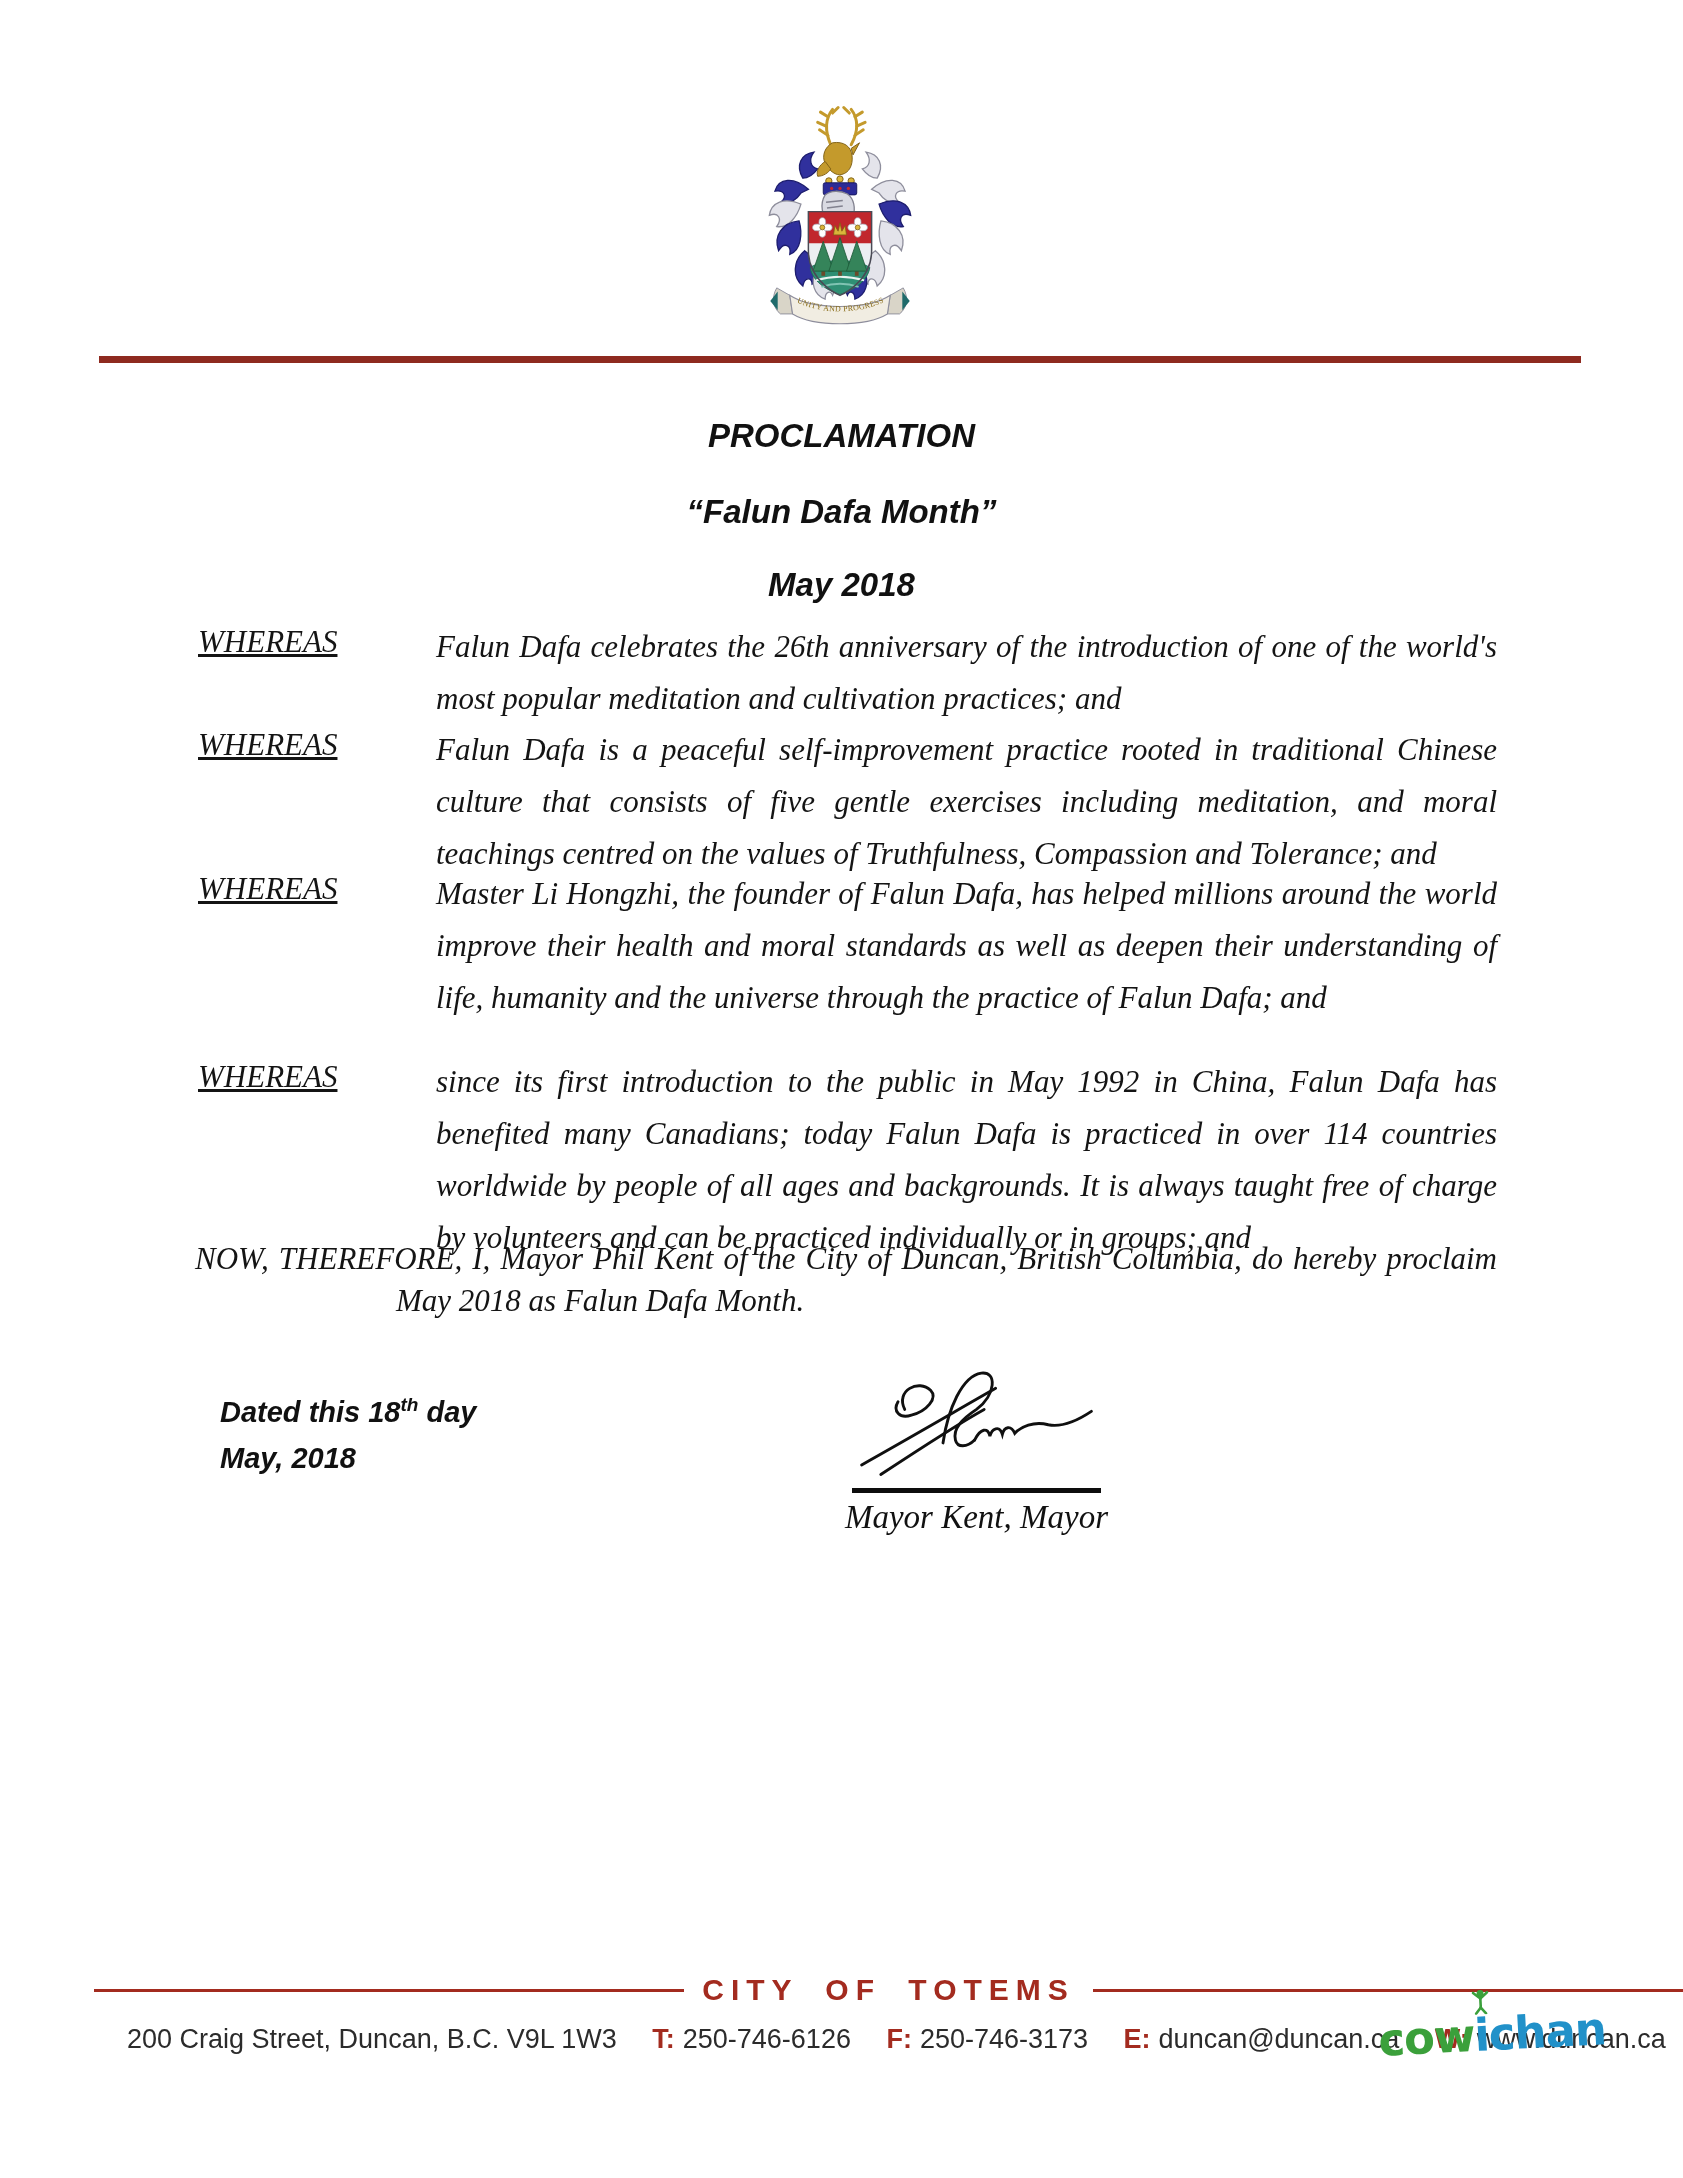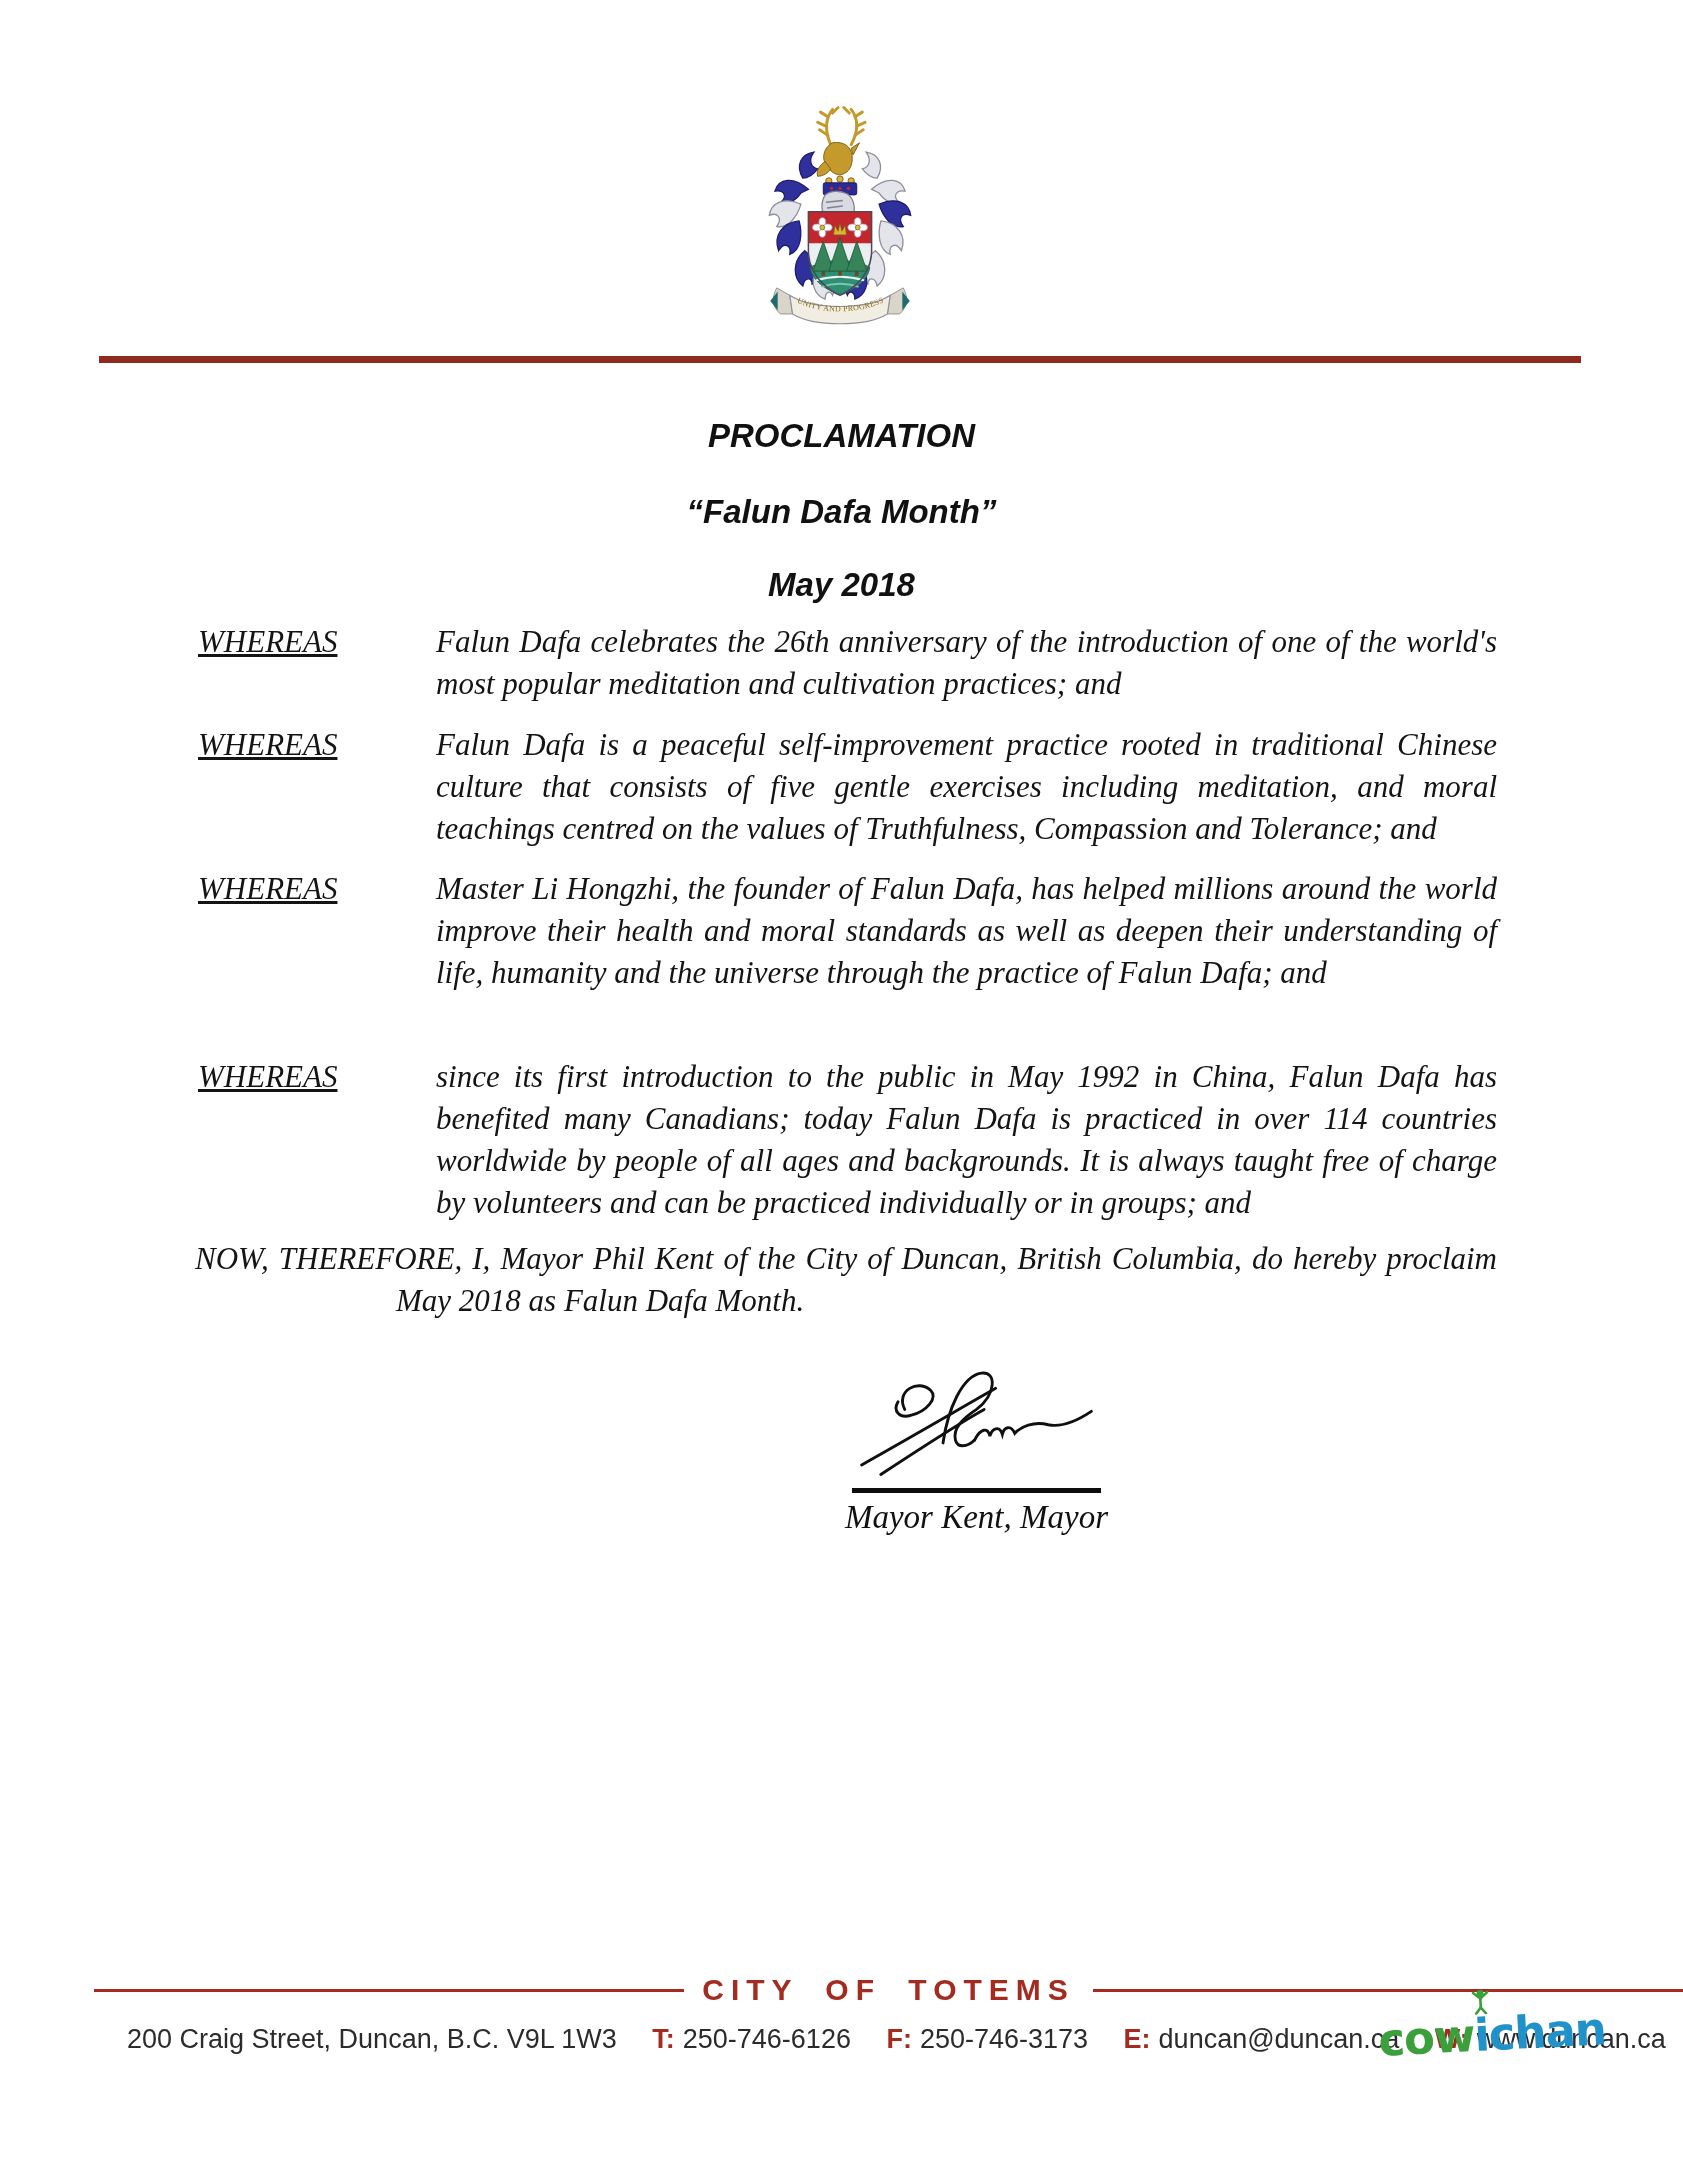--- a/index.html
+++ b/index.html
@@ -16,21 +16,21 @@
   .t-line{position:absolute;left:0;width:1683px;text-align:center;
           font-family:"Liberation Sans",sans-serif;font-style:italic;font-weight:bold;
           font-size:33px;line-height:40px;color:#111;}
   #t-heading{top:416px;}
   #t-subtitle{top:492px;}
   #t-date{top:534px;margin-top:31px;}
 
   
   .clause{position:absolute;left:198px;width:1299px;display:flex;}
   .clause .wlabel{flex:0 0 238px;font-style:italic;font-size:31px;line-height:42px;text-decoration:underline;}
-  .clause .wtext{flex:1;font-style:italic;font-size:31px;line-height:42px;text-align:justify;}
+  .clause .wtext{flex:1;font-style:italic;font-size:31px;line-height:52px;text-align:justify;}
   #clause-0{top:621px;}
   #clause-1{top:724px;}
   #clause-2{top:868px;}
   #clause-3{top:1056px;}
   .declaration{position:absolute;left:195px;top:1238px;width:1302px;box-sizing:border-box;
           padding-left:201px;text-indent:-201px;font-style:italic;font-size:31px;
           line-height:42px;text-align:justify;}
 
   
   .dated{position:absolute;left:220px;top:1382px;font-family:"Liberation Sans",sans-serif;
@@ -184,20 +184,24 @@
     <div class="wlabel">WHEREAS</div>
     <div class="wtext">Master Li Hongzhi, the founder of Falun Dafa, has helped millions around the world improve their health and moral standards as well as deepen their understanding of life, humanity and the universe through the practice of Falun Dafa; and</div>
   </div>
   <div class="clause" id="clause-3">
     <div class="wlabel">WHEREAS</div>
     <div class="wtext">since its first introduction to the public in May 1992 in China, Falun Dafa has benefited many Canadians; today Falun Dafa is practiced in over 114 countries worldwide by people of all ages and backgrounds. It is always taught free of charge by volunteers and can be practiced individually or in groups; and</div>
   </div>
 
   <div class="declaration">NOW, THEREFORE, I, Mayor Phil Kent of the City of Duncan, British Columbia, do hereby proclaim May 2018 as Falun Dafa Month.</div>
 
+  <div class="dated">
+    <div><span>Dated this 18</span><sup>th</sup><span> day</span></div>
+    <div>May, 2018</div>
+  </div>
 
   <div class="sig-block">
     <svg class="sig-scrawl" width="257" height="134" viewBox="0 0 260 140">
       <g stroke="#101010" stroke-width="3" fill="none" stroke-linecap="round">
         <path d="M10,118 C60,90 120,55 150,38"></path>
         <path d="M30,128 C80,95 120,70 138,60"></path>
         <path d="M55,60 C45,40 70,28 82,40 C90,48 78,62 62,66 C50,70 42,62 48,52"></path>
         <path d="M95,95 C100,60 115,25 135,22 C152,20 150,45 130,60 C115,70 105,80 108,92 C110,100 120,100 128,92"></path>
         <path d="M128,92 C134,80 142,78 144,88 C146,80 154,76 157,86 C159,78 166,76 170,85 C176,78 190,72 205,76 C220,79 235,72 250,62"></path>
       </g>

